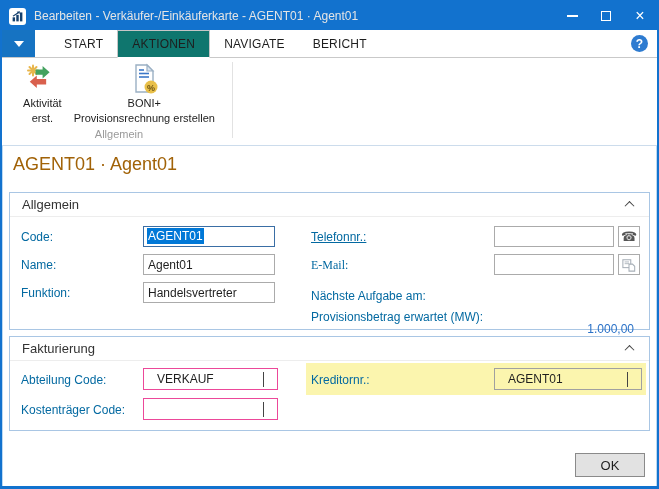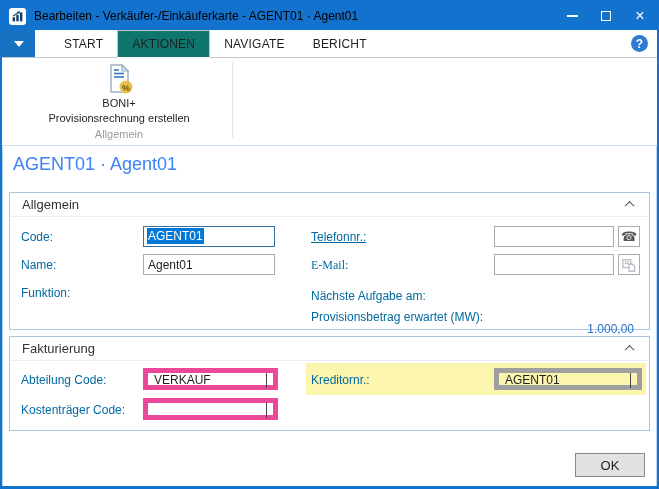--- a/index.html
+++ b/index.html
@@ -6,21 +6,21 @@
   html,body { background:#f0f0f0; }
   .window {
     position:relative; width:659px; height:489px; background:#fff;
     border:2px solid #1272ce; border-bottom-width:3px; overflow:hidden;
   }
   
   .titlebar { position:absolute; left:0; top:0; right:0; height:28px; background:#1272ce;
     display:flex; align-items:center; }
   .app-icon { width:17px; height:17px; margin-left:7px; background:#fff; border-radius:3px;
     display:flex; align-items:center; justify-content:center; }
-  .title-text { color:#000000; font-size:12px; margin-left:8px; white-space:nowrap; }
+  .title-text { color:#e5e5e5; font-size:12px; margin-left:8px; white-space:nowrap; }
   .win-controls { margin-left:auto; display:flex; height:100%; }
   .win-btn { width:34px; height:100%; display:flex; align-items:center; justify-content:center; cursor:default; }
   .min-glyph { width:11px; height:2px; background:#fff; }
   .max-glyph { width:10px; height:10px; border:1.5px solid #fff; }
   .close-glyph { color:#fff; font-size:16px; line-height:1; }
   
   .tabrow { position:absolute; left:0; top:28px; right:0; height:28px; background:#fff;
     border-bottom:1px solid #c9c9c9; display:flex; align-items:stretch; }
   .menu-btn { width:33px; background:#1673c2; display:flex; align-items:center; justify-content:center; }
   .menu-tri { width:0; height:0; border-left:5px solid transparent; border-right:5px solid transparent;
@@ -40,42 +40,42 @@
   .rbuttons { display:flex; justify-content:center; gap:4px; }
   .rbtn { display:flex; flex-direction:column; align-items:center; padding:2px 4px; }
   .rbtn .ricon { width:34px; height:34px; display:flex; align-items:center; justify-content:center; }
   .rbtn .rlabel { font-size:11px; color:#1e1e1e; text-align:center; line-height:1.25; margin-top:1px; }
   .rgroup-label { position:absolute; left:0; right:0; bottom:2px; text-align:center;
     font-size:11px; color:#9a9a9a; }
   .rsep { position:absolute; left:230px; top:4px; height:76px; width:1px; background:#e2e2e2; }
   
   .main { position:absolute; left:0; top:144px; right:0; bottom:0; background:#fff;
     border-left:1px solid #bcd9f2; border-right:1px solid #bcd9f2; }
-  .page-title { position:absolute; left:10px; top:8px; font-size:18px; color:#3b82f6; }
+  .page-title { position:absolute; left:10px; top:8px; font-size:18px; color:#a16207; }
   .section { position:absolute; left:6px; right:6px; border:1px solid #a9c6e4; background:#fff; }
   .sec-allgemein { top:46px; height:138px; }
   .sec-fakturierung { top:190px; height:95px; }
   .sec-header { height:24px; display:flex; align-items:center; padding:0 12px;
     font-size:13px; color:#333; border-bottom:1px solid #ededed; }
   .collapse-btn { margin-left:auto; display:flex; align-items:center; justify-content:center;
     width:16px; height:16px; }
   .chev { width:7px; height:7px; border-right:1.5px solid #444; border-bottom:1.5px solid #444; }
   .chev.up { transform:rotate(225deg) translate(-1px,-1px); }
   .chev.down { transform:rotate(45deg) translate(-2px,-2px); }
   .flabel { position:absolute; font-size:12px; color:#0369a1; white-space:nowrap; }
   .tinput { position:absolute; height:21px; border:1px solid #ababab; background:#fff;
     font-size:12px; padding:0 4px; color:#1e1e1e; outline:none; }
   .code-box { position:absolute; height:21px; border:1px solid #3a6ea5; background:#fff;
     font-size:12px; padding:2px 3px; }
   .code-box .sel { background:#0078d7; color:#fff; padding:1px 1px; }
   .icon-btn { position:absolute; width:22px; height:21px; border:1px solid #ababab; background:#fff;
     display:flex; align-items:center; justify-content:center; font-size:13px; color:#555; }
   .value-link { position:absolute; font-size:12px; color:#2a71c7; text-align:right; }
-  .combo { position:absolute; height:22px; border:5px solid #ec4899; background:#fff;
-    font-size:12px; display:flex; padding:0 6px; color:#1e1e1e; }
+  .combo { position:absolute; height:22px; border:1px solid #ec4899; background:#fff;
+    font-size:12px; display:flex; align-items:center; padding:0 13px; color:#1e1e1e; }
   .combo .chevwrap { margin-left:auto; }
   .hl-band { position:absolute; left:296px; right:3px; top:26px; height:32px; background:#fbf5ae; }
   .combo.yellow { background:#fbf5ae; border-color:#a0a0a0; }
   .ok-btn { position:absolute; width:70px; height:24px; top:307px; right:11px;
     background:#e2e2e2; border:1px solid #8a8a8a; font-size:13px; color:#1e1e1e;
     display:flex; align-items:center; justify-content:center; }
 </style>
 </head>
 <body>
 
@@ -113,20 +113,36 @@
     <div class="tab">NAVIGATE</div>
     <div class="tab">BERICHT</div>
     <div class="help-btn">
         <span>?</span>
       </div>
   </div>
 
   <div class="ribbon">
     <div class="rgroup">
       <div class="rbuttons">
+        <div class="rbtn">
+          <div class="ricon">
+            <svg width="32" height="32" viewBox="0 0 32 32">
+              <g stroke="#e8b64c" stroke-width="2" stroke-linecap="round">
+                <line x1="7" y1="2.5" x2="7" y2="12.5"></line>
+                <line x1="2" y1="7.5" x2="12" y2="7.5"></line>
+                <line x1="3.5" y1="4" x2="10.5" y2="11"></line>
+                <line x1="10.5" y1="4" x2="3.5" y2="11"></line>
+              </g>
+              <path d="M11 9.5 h9 v-4.5 l9 8 -9 8 v-4.5 h-9 z" fill="#44a25f" transform="translate(1,-1) scale(0.78)"></path>
+              <path d="M22 18 h-12 v-4.5 l-9 8 9 8 v-4.5 h12 z" fill="#d9604d" transform="translate(3,2) scale(0.78)"></path>
+            </svg>
+          </div>
+          <div class="rlabel">Aktivität</div>
+          <div class="rlabel">erst.</div>
+        </div>
         <div class="rbtn">
           <div class="ricon">
             <svg width="32" height="32" viewBox="0 0 32 32">
               <path d="M8 2 h11 l6 6 v21 h-17 z" fill="#ffffff" stroke="#9bb0c4" stroke-width="1.4"></path>
               <path d="M19 2 l6 6 h-6 z" fill="#dbe6f1" stroke="#9bb0c4" stroke-width="1.2"></path>
               <g stroke="#3c78c8" stroke-width="1.6">
                 <line x1="11" y1="7" x2="16" y2="7"></line>
                 <line x1="11" y1="10.5" x2="21" y2="10.5"></line>
                 <line x1="11" y1="14" x2="21" y2="14"></line>
               </g>
@@ -156,20 +172,21 @@
 
       <span class="flabel" style="left:11px; top:37px;">Code:</span>
       <div class="code-box" style="left:133px; top:33px; width:132px;">
         <span class="sel">AGENT01</span>
       </div>
 
       <span class="flabel" style="left:11px; top:65px;">Name:</span>
       <input class="tinput" style="left: 133px; top: 61px; width: 132px;" value="Agent01">
 
       <span class="flabel" style="left:11px; top:93px;">Funktion:</span>
+      <input class="tinput" style="left: 133px; top: 89px; width: 132px;" value="Handelsvertreter">
 
       <span class="flabel" style="left:301px; top:37px;text-decoration:underline;">Telefonnr.:</span>
       <input class="tinput" style="left: 484px; top: 33px; width: 120px;" value="">
       <div class="icon-btn" style="left:608px; top:33px;">
           <span>☎</span>
         </div>
 
       <span class="flabel" style="left:301px; top:65px;font-family:Liberation Serif, serif;">E-Mail:</span>
       <input class="tinput" style="left: 484px; top: 61px; width: 120px;" value="">
       <div class="icon-btn" style="left:608px; top:61px;">

